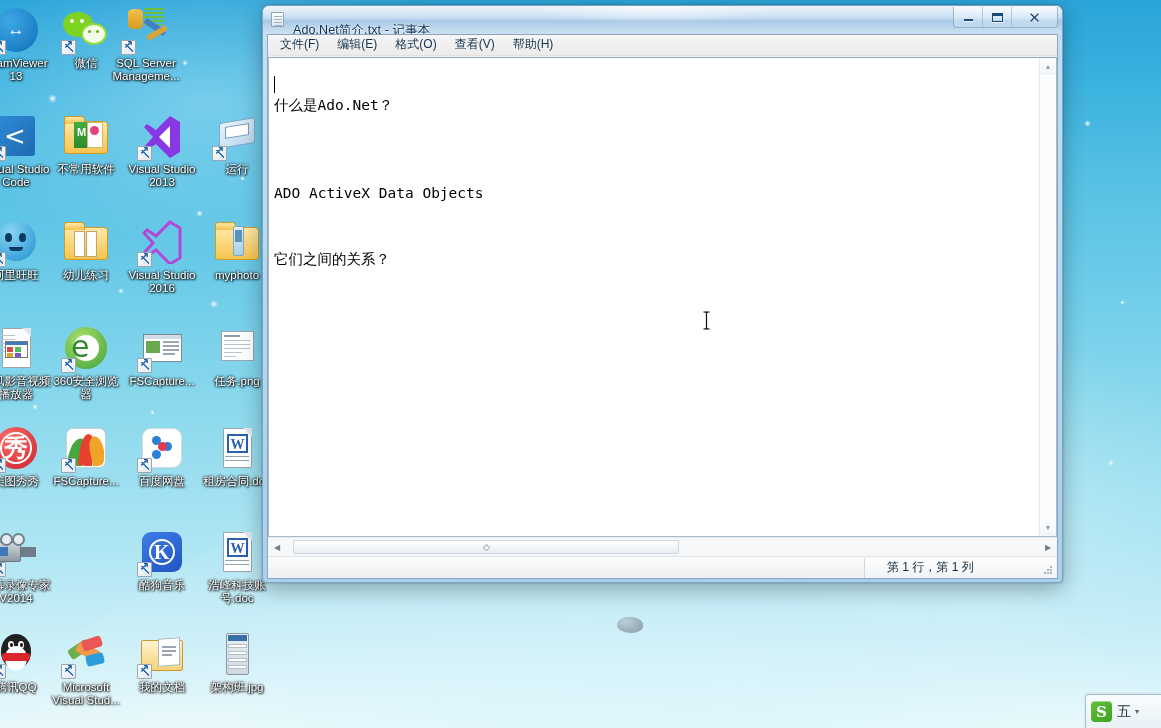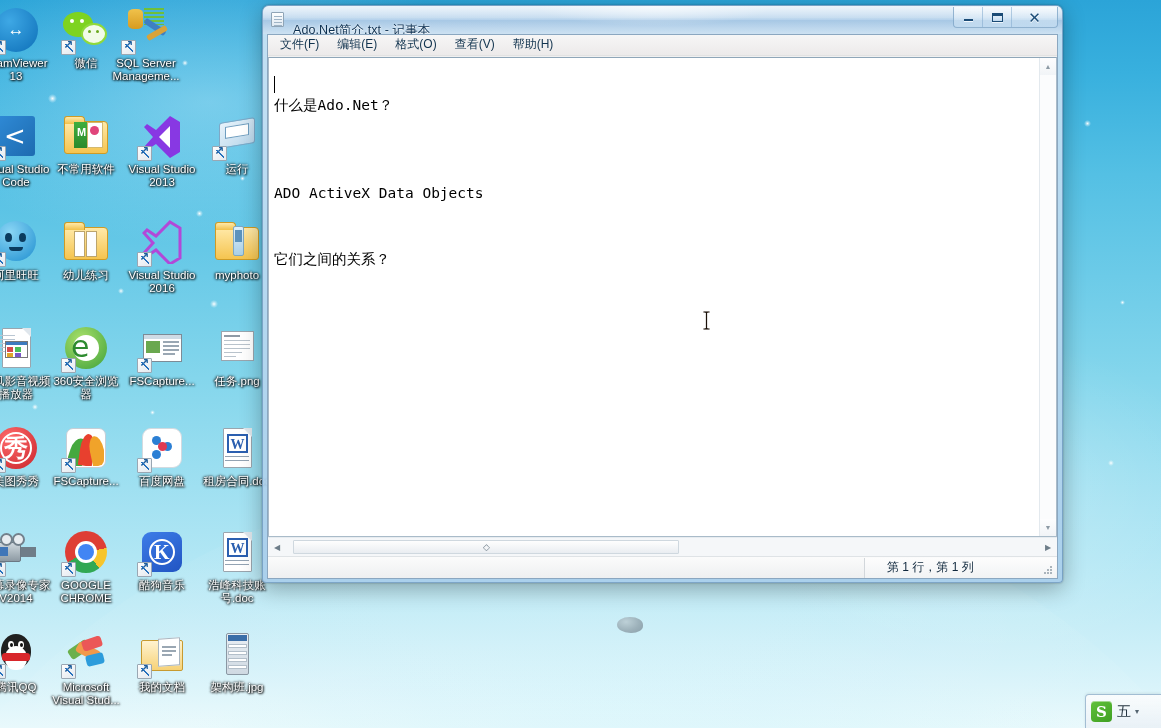--- a/index.html
+++ b/index.html
@@ -574,29 +574,20 @@
         <div class="glyph">
           <div class="art-rect" style="left:5px;top:14px;width:24px;height:20px;background:linear-gradient(180deg,#cfd8de,#8d9aa3);border:1px solid #6b7883;border-radius:2px;"></div>
            <div class="art-circle" style="left:8px;top:5px;width:13px;height:13px;background:#e8edf1;border:2px solid #73818c;"></div>
            <div class="art-circle" style="left:20px;top:5px;width:13px;height:13px;background:#e8edf1;border:2px solid #73818c;"></div>
            <div class="art-rect" style="left:29px;top:19px;width:15px;height:10px;background:#6f7d88;"></div>
            <div class="art-rect" style="left:7px;top:19px;width:9px;height:9px;background:#3f76b8;"></div>
           <span class="shortcut-arrow"></span>
         </div>
         <div class="lbl">屏幕录像专家V2014</div>
       </div>
-      <div class="dicon" style="left: 48px; top: 528px;">
-        <div class="glyph">
-          <div class="art-circle" style="left:3px;top:3px;width:42px;height:42px;background:conic-gradient(from -40deg,#de3e35 0 33%,#f7c52b 33% 50%,#31a853 50% 78%,#de3e35 78% 100%);"></div>
-           <div class="art-circle" style="left:13px;top:13px;width:22px;height:22px;background:#fff;"></div>
-           <div class="art-circle" style="left:16px;top:16px;width:16px;height:16px;background:#4285f4;"></div>
-          <span class="shortcut-arrow"></span>
-        </div>
-        <div class="lbl">GOOGLE CHROME</div>
-      </div>
       <div class="dicon" style="left: 124px; top: 528px;">
         <div class="glyph">
           <div class="art-rect" style="left:4px;top:4px;width:40px;height:40px;background:linear-gradient(150deg,#3d7de8,#2154c2);border-radius:9px;"></div>
            <div class="art-circle" style="left:11px;top:11px;width:26px;height:26px;border:2px solid #fff;"></div>
            <div style="position:absolute;left:16px;top:10px;color:#fff;font-size:20px;font-weight:bold;line-height:28px;font-family:'Liberation Serif',serif;">K</div>
           <span class="shortcut-arrow"></span>
         </div>
         <div class="lbl">酷狗音乐</div>
       </div>
       <div class="dicon" style="left: 199px; top: 528px;">

